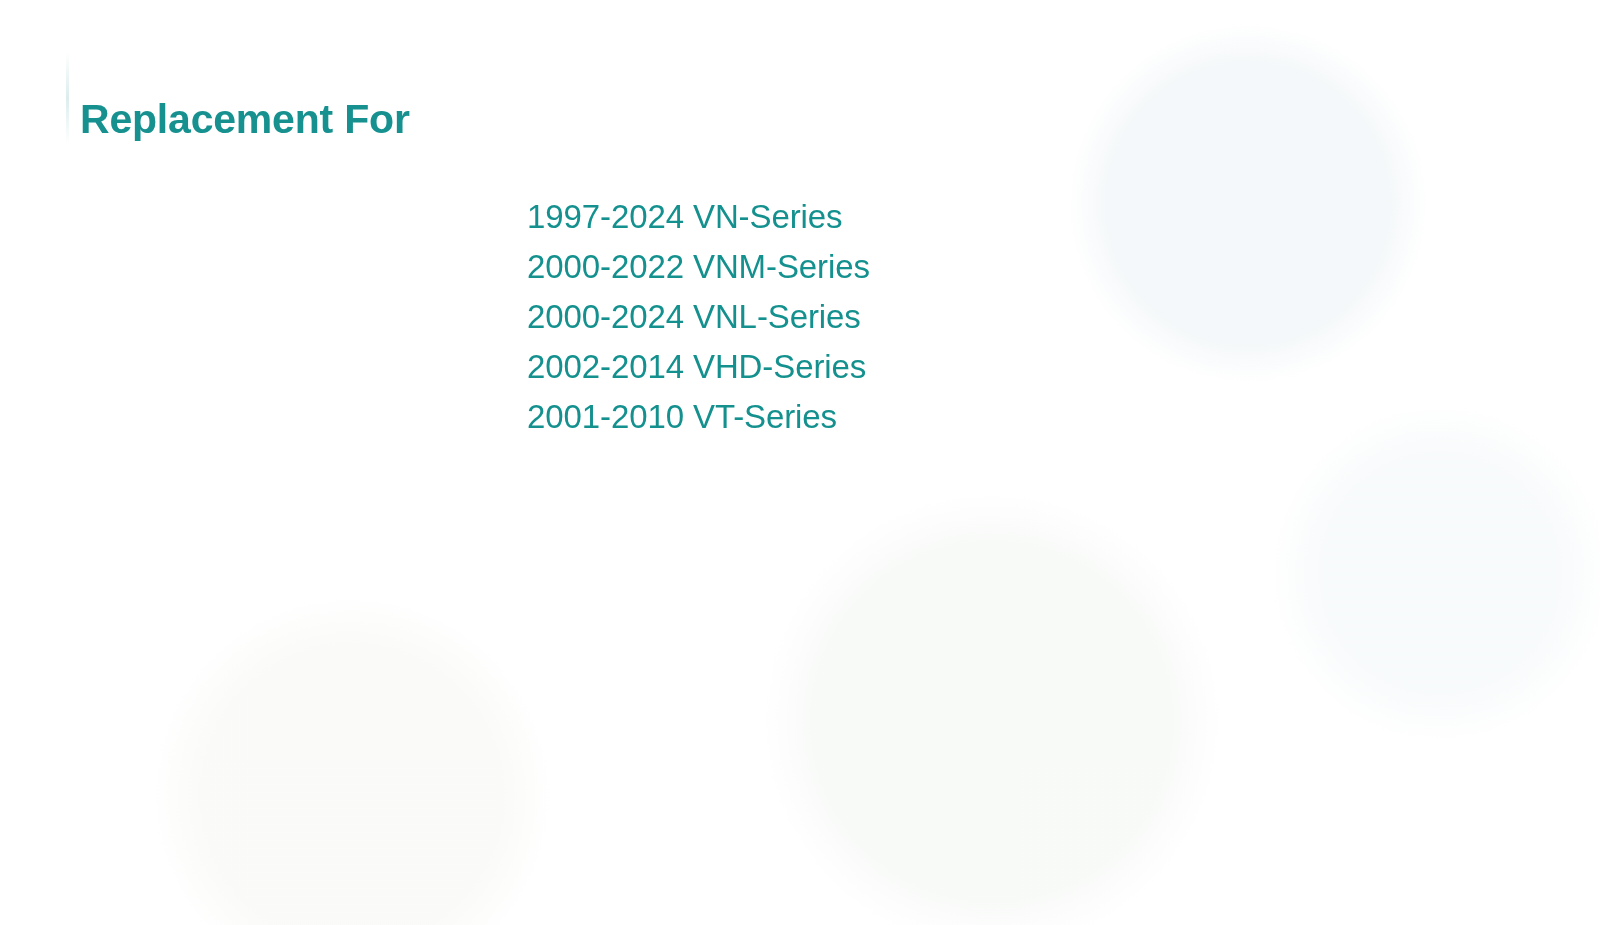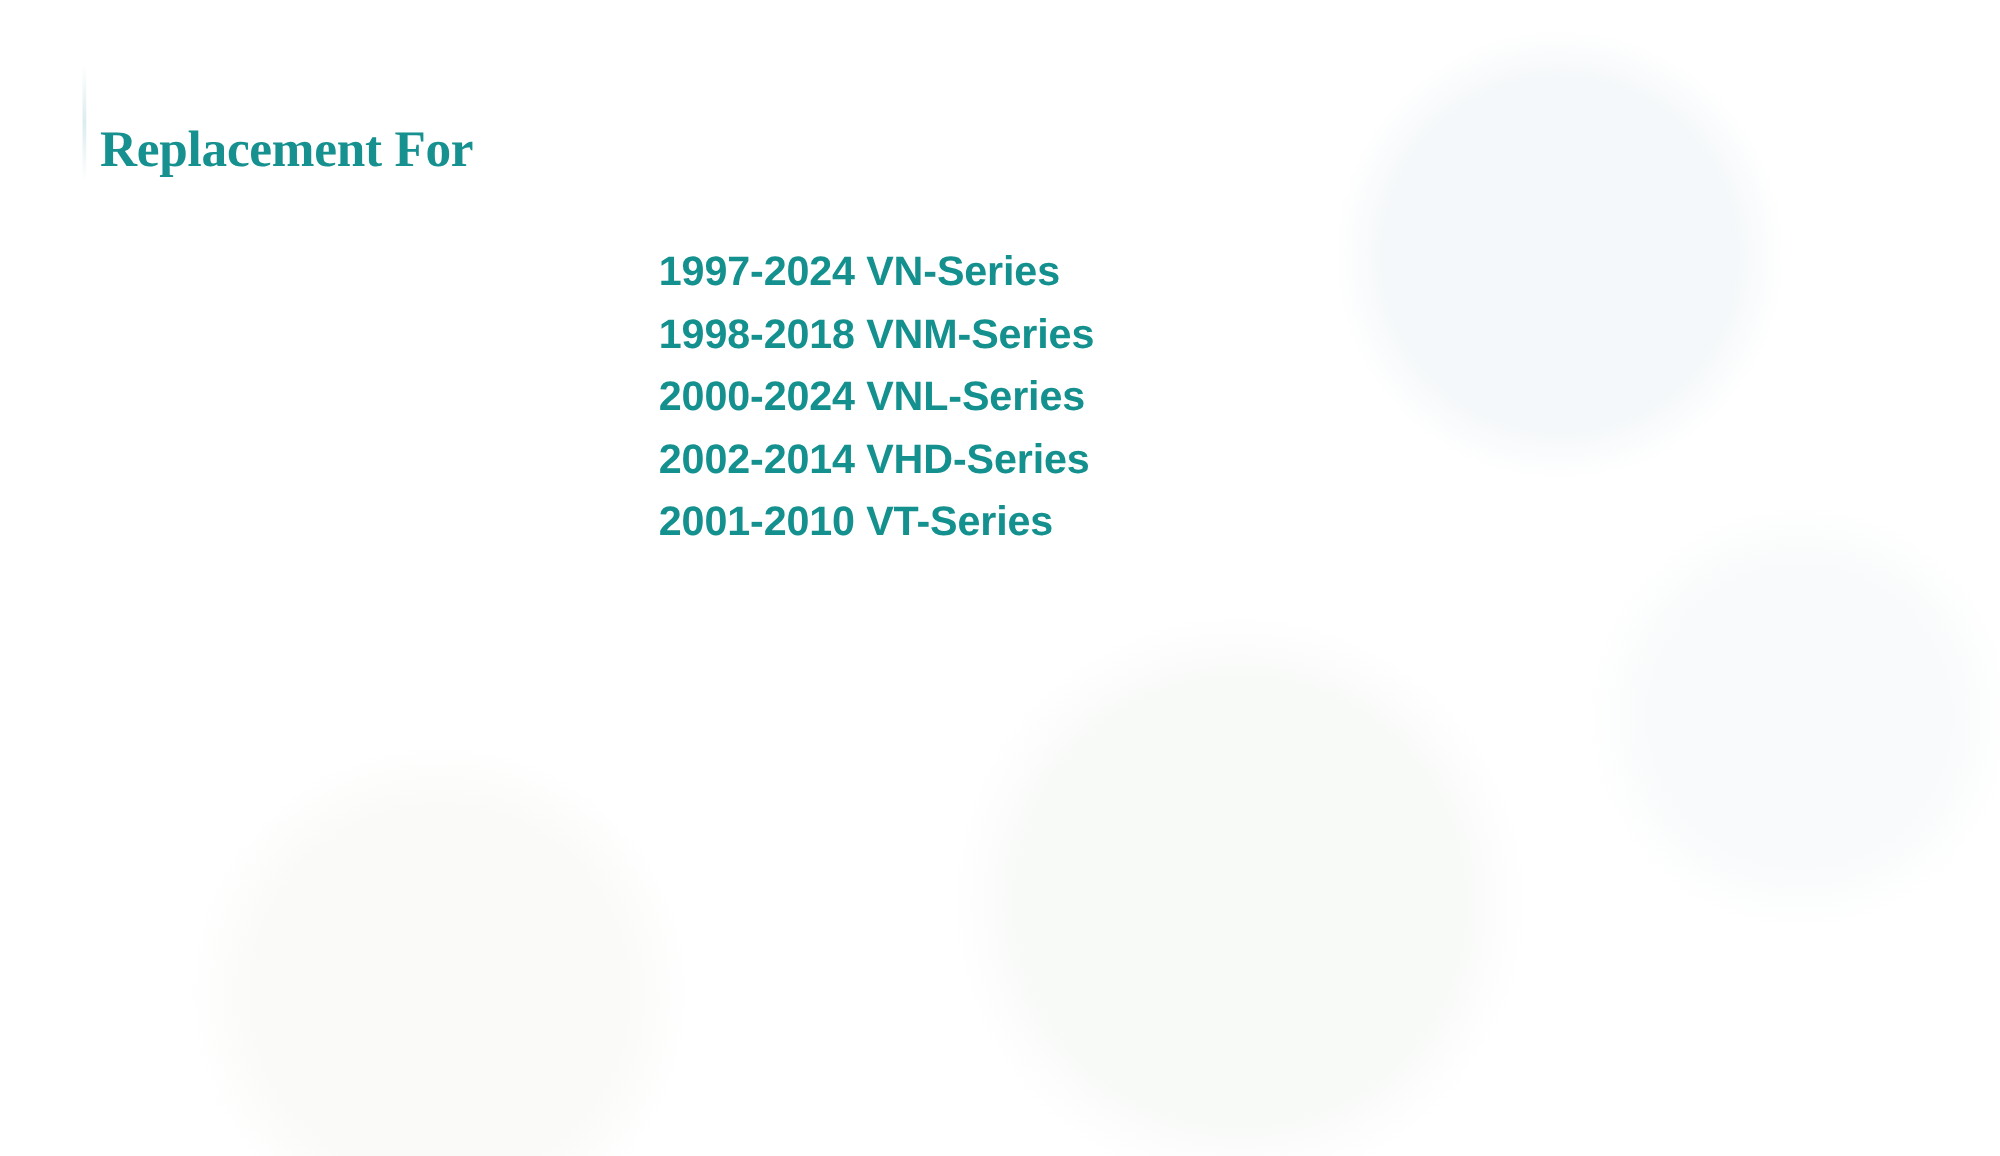--- a/index.html
+++ b/index.html
@@ -48,53 +48,52 @@
   .title {
     position: absolute;
     left: 80px;
     top: 72px;
     font-size: 41px;
     font-weight: bold;
     letter-spacing: -0.2px;
     line-height: 1.0;
     color: #16918f;
     white-space: nowrap;
-    font-family: Liberation Serif, serif;
   }
 
   .series-list {
     position: absolute;
     left: 527px;
     top: 192px;
     margin: 0;
     padding: 0;
     list-style: none;
   }
 
   .series-item {
     font-size: 33px;
-    font-weight: bold;
+    font-weight: normal;
     line-height: 50px;
     color: #14918e;
     letter-spacing: -0.1px;
     white-space: nowrap;
   }
 </style>
 </head>
 <body>
 
 <div class="page">
 
   <div class="bg-noise"></div>
 
   <div class="left-accent"></div>
 
   <h1 class="title">Replacement For</h1>
 
   <ul class="series-list">
     <li class="series-item">1997-2024 VN-Series</li>
-    <li class="series-item">1998-2018 VNM-Series</li>
+    <li class="series-item">2000-2022 VNM-Series</li>
     <li class="series-item">2000-2024 VNL-Series</li>
     <li class="series-item">2002-2014 VHD-Series</li>
     <li class="series-item">2001-2010 VT-Series</li>
   </ul>
 
 </div>
 
 </body></html>

